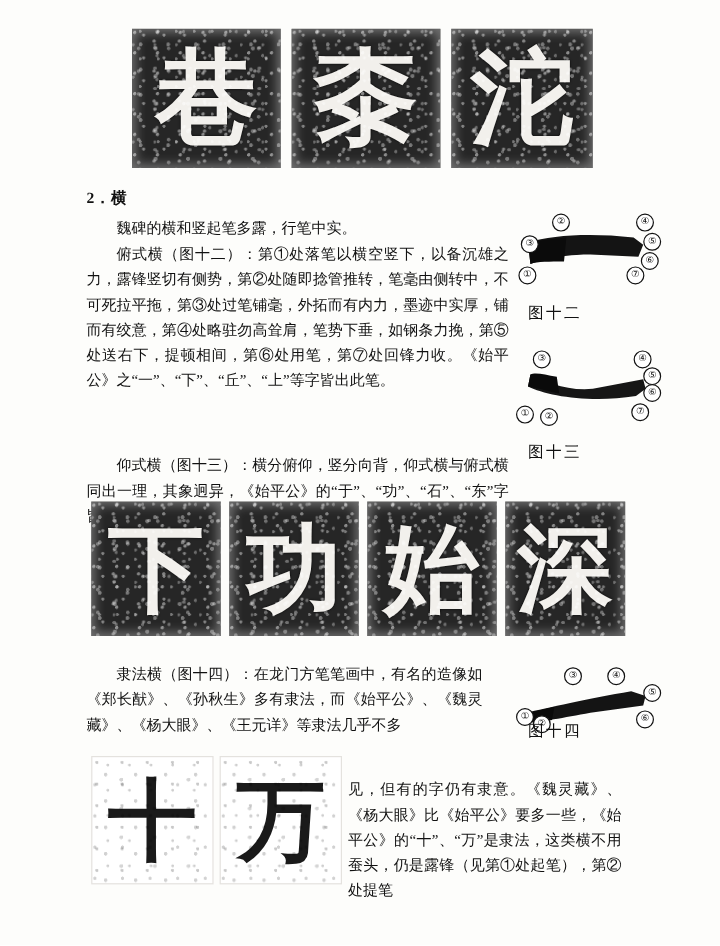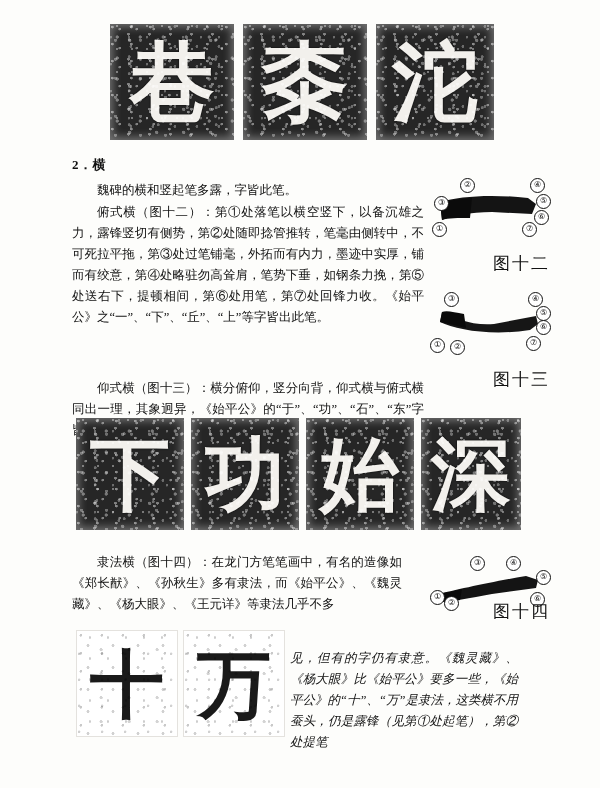--- a/index.html
+++ b/index.html
@@ -93,23 +93,23 @@
   .para {
     position: absolute;
     font-size: 12.5px;
     line-height: 21px;
     text-align: justify;
     text-justify: inter-ideograph;
   }
 
   .figcap {
     position: absolute;
-    font-size: 17px;
+    font-size: 13px;
     letter-spacing: 2px;
-    text-align: right;
+    text-align: left;
     width: 110px;
   }
 
   
   .diagram { position: absolute; }
   .marker {
     position: absolute;
     width: 13px; height: 13px;
     border: 1px solid #111;
     border-radius: 50%;
@@ -148,21 +148,21 @@
   </div>
 
   <div class="rubbing" style="left:376px; top:24px; width:118px; height:116px;">
     <div class="glyph" style="font-size:86px;">沱</div>
     <div class="speckle"></div>
     <div class="edge-fade"></div>
   </div>
 
   <div class="heading" style="left:72px; top:156px;">2．横</div>
 
-  <div class="para" style="left:72px; top:180px; width:352px; text-indent:25px;">魏碑的横和竖起笔多露，字皆此笔。</div>
+  <div class="para" style="left:72px; top:180px; width:352px; text-indent:25px;">魏碑的横和竖起笔多露，行笔中实。</div>
 
   <div class="para" style="left:72px; top:202px; width:352px; text-indent:25px;">俯式横（图十二）：第①处落笔以横空竖下，以备沉雄之力，露锋竖切有侧势，第②处随即捻管推转，笔毫由侧转中，不可死拉平拖，第③处过笔铺毫，外拓而有内力，墨迹中实厚，铺而有绞意，第④处略驻勿高耸肩，笔势下垂，如钢条力挽，第⑤处送右下，提顿相间，第⑥处用笔，第⑦处回锋力收。《始平公》之“一”、“下”、“丘”、“上”等字皆出此笔。</div>
 
   <div class="para" style="left:72px; top:330px; width:352px; text-indent:25px;margin-top:48px;">仰式横（图十三）：横分俯仰，竖分向背，仰式横与俯式横同出一理，其象迥异，《始平公》的“于”、“功”、“石”、“东”字皆此笔。</div>
 
   <div class="diagram" style="left:430px; top:178px; width:120px; height:70px;">
 
     <svg width="120" height="52" viewBox="0 0 120 52" style="position:absolute; left:2px; top:10px;">
       <path d="M8,14 C28,8 60,6 96,10 L104,16 L100,26 L60,24 C38,24 20,28 10,32 Z" fill="#141414"></path>
       <path d="M8,14 C20,12 30,11 40,10 L38,30 C26,30 16,30 10,32 Z" fill="#0b0b0b"></path>
@@ -232,17 +232,17 @@
 
   <div class="rubbing light" style="left:76px; top:630px; width:100px; height:105px; border:1px solid #e4e2de;">
     <div class="glyph" style="font-size:74px;">十</div>
     <div class="speckle"></div>
   </div>
   <div class="rubbing light" style="left:183px; top:630px; width:100px; height:105px; border:1px solid #e4e2de;">
     <div class="glyph" style="font-size:74px;">万</div>
     <div class="speckle"></div>
   </div>
 
-  <div class="para" style="left:290px; top:648px; width:228px;font-style:italic;">见，但有的字仍有隶意。《魏灵藏》、《杨大眼》比《始平公》要多一些，《始平公》的“十”、“万”是隶法，这类横不用蚕头，仍是露锋（见第①处起笔），第②处提笔</div>
+  <div class="para" style="left:290px; top:648px; width:228px;">见，但有的字仍有隶意。《魏灵藏》、《杨大眼》比《始平公》要多一些，《始平公》的“十”、“万”是隶法，这类横不用蚕头，仍是露锋（见第①处起笔），第②处提笔</div>
 
   <div class="pagenum"></div>
 
 </div>
 
 </body></html>

